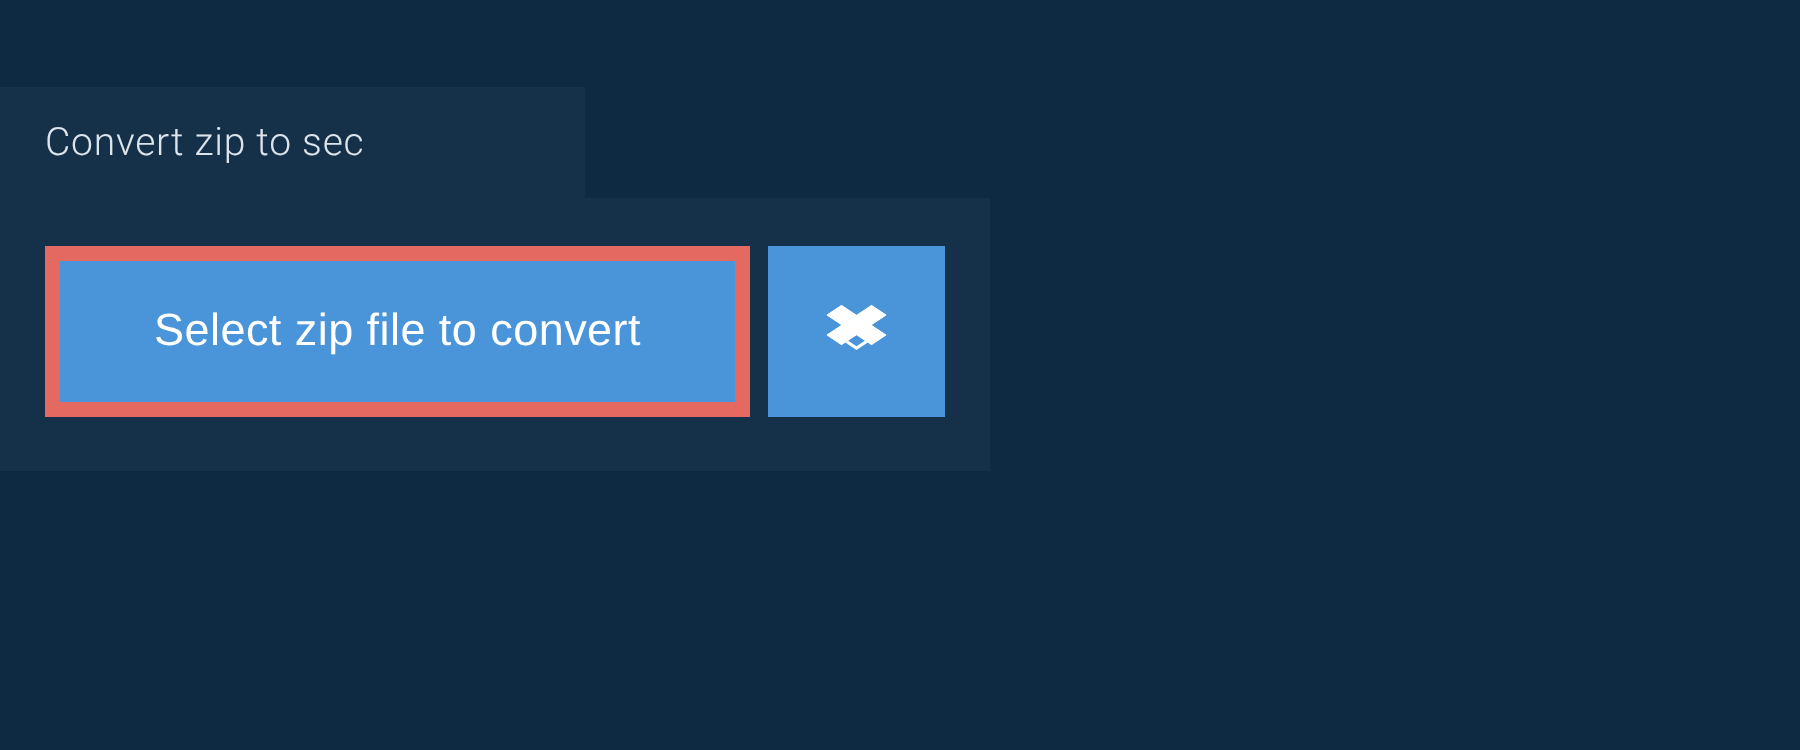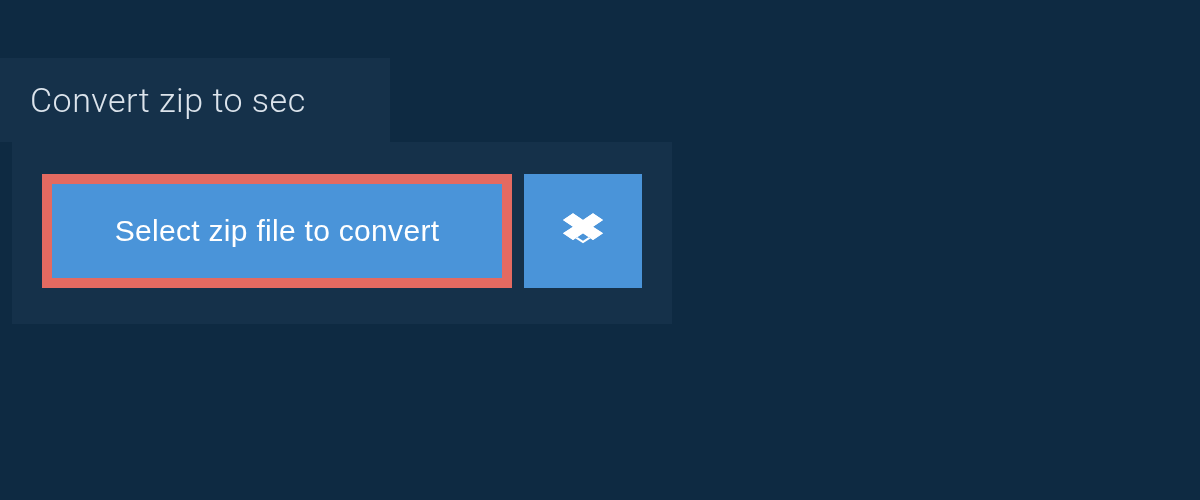--- a/index.html
+++ b/index.html
@@ -16,32 +16,31 @@
     }
     .tab-header {
       background: #15314a;
       padding: 22px 30px;
       display: inline-block;
       min-width: 390px;
       margin-top: 58px;
     }
     .tab-title {
       color: #dce4ec;
-      font-size: 34px;
+      font-size: 26px;
       font-weight: 300;
       letter-spacing: 0.5px;
     }
     .content-area {
       background: #15314a;
       padding: 32px 30px 36px 30px;
       display: flex;
       gap: 12px;
       align-items: stretch;
       width: 660px;
-      margin-left: 12px;
     }
     .select-button {
       background: #4a94d9;
       color: #ffffff;
       border: 10px solid #e46a61;
       padding: 30px 48px;
       font-size: 30px;
       font-weight: 300;
       cursor: pointer;
       display: flex;

